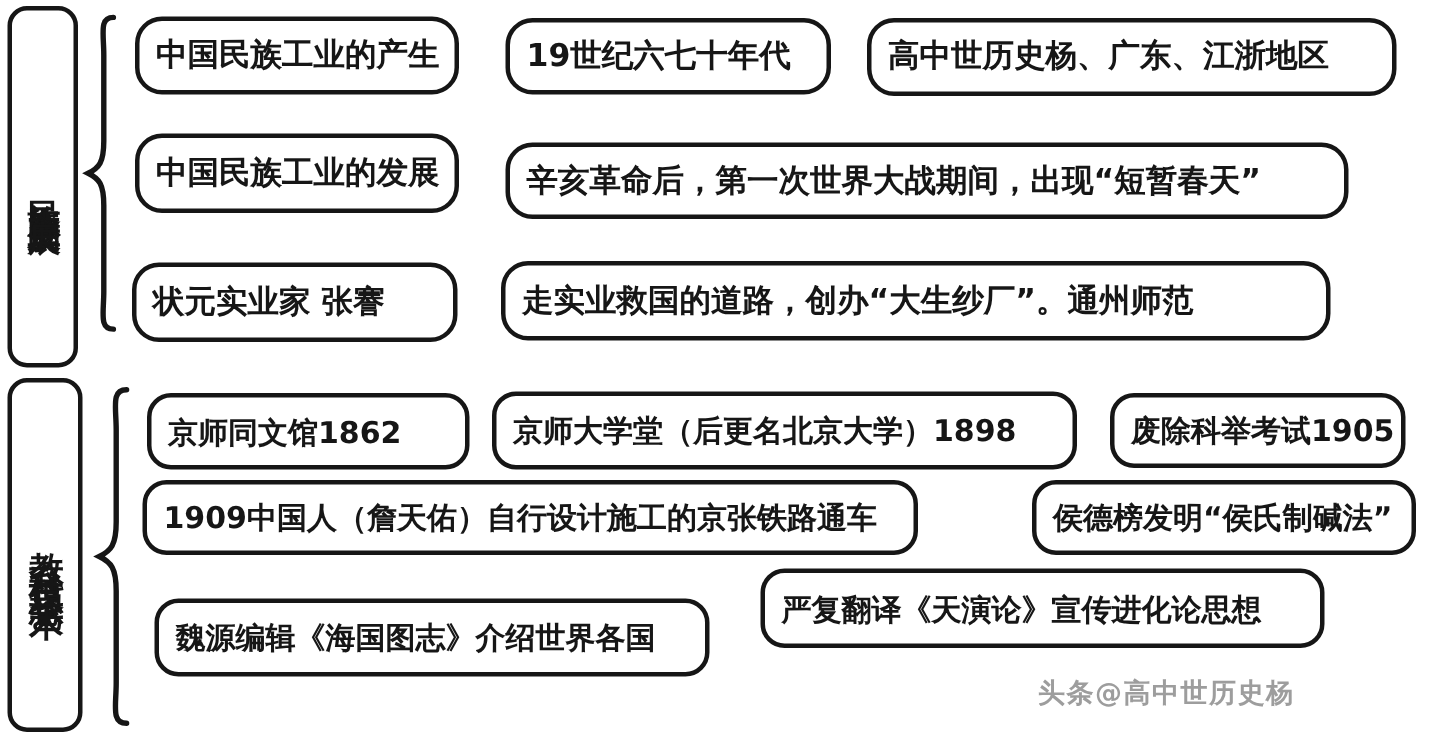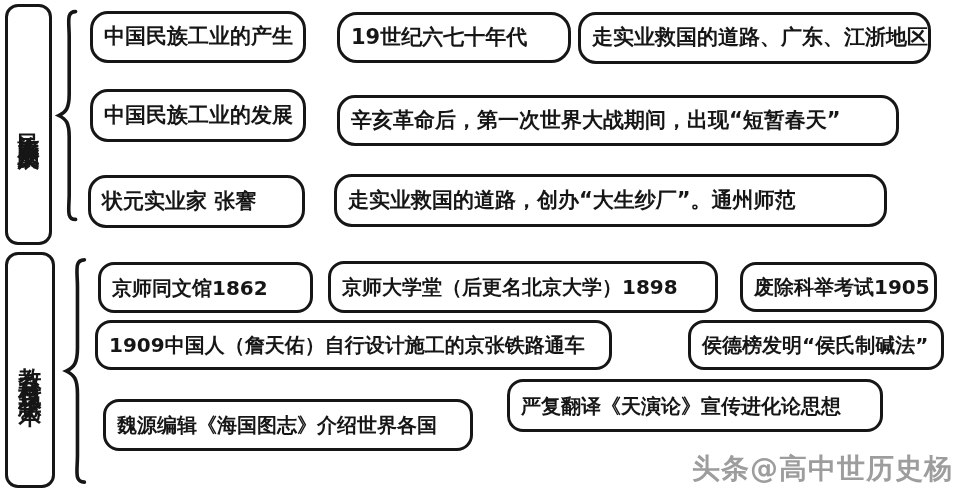--- a/index.html
+++ b/index.html
@@ -39,21 +39,21 @@
     letter-spacing:2px;
     line-height:1;
   }
   .vlabel.s2{font-size:23px;letter-spacing:5px;}
   .brace{position:absolute;}
   .brace svg{display:block;width:100%;height:100%;}
   .watermark{
     position:absolute;
     left:692px;top:450px;
     color:#8d8d8d;
-    font-size:28px;
+    font-size:18px;
     letter-spacing:1px;
     opacity:0.85;
     white-space:nowrap;
   }
 </style>
 </head>
 <body>
 
 <div class="canvas">
 
@@ -62,22 +62,22 @@
   <div class="brace" style="left:54px;top:8px;width:24px;height:215px;">
     <svg viewBox="0 0 30 240" preserveAspectRatio="none">
       <path d="M27,4 C15,4 19,16 19,32 L19,96 C19,112 15,116 6,120 C15,124 19,128 19,144 L19,208 C19,224 15,236 27,236" fill="none" stroke="#161616" stroke-width="3.6" vector-effect="non-scaling-stroke" stroke-linecap="round"></path>
     </svg>
   </div>
 
   <div class="node" style="left:90px;top:11px;width:216px;height:52px;">中国民族工业的产生</div>
   <div class="node" style="left:90px;top:89px;width:216px;height:53px;text-align:center;">中国民族工业的发展</div>
   <div class="node" style="left:88px;top:175px;width:217px;height:53px;">状元实业家 张謇</div>
 
-  <div class="node" style="left:337px;top:12px;width:234px;height:51px;border-radius:20px;">19世纪六七十年代</div>
-  <div class="node" style="left:578px;top:12px;width:353px;height:52px;">走实业救国的道路、广东、江浙地区</div>
+  <div class="node" style="left:337px;top:12px;width:217px;height:51px;">19世纪六七十年代</div>
+  <div class="node" style="left:578px;top:12px;width:353px;height:52px;">高中世历史杨、广东、江浙地区</div>
   <div class="node" style="left:337px;top:95px;width:562px;height:51px;">辛亥革命后，第一次世界大战期间，出现“短暂春天”</div>
   <div class="node" style="left:334px;top:174px;width:553px;height:53px;">走实业救国的道路，创办“大生纱厂”。通州师范</div>
 
   <div class="vlabel s2" style="left:5px;top:252px;width:50px;height:236px;">教育科技思想艺术</div>
 
   <div class="brace" style="left:61px;top:256px;width:26px;height:230px;">
     <svg viewBox="0 0 30 240" preserveAspectRatio="none">
       <path d="M27,4 C15,4 19,16 19,32 L19,96 C19,112 15,116 6,120 C15,124 19,128 19,144 L19,208 C19,224 15,236 27,236" fill="none" stroke="#161616" stroke-width="3.6" vector-effect="non-scaling-stroke" stroke-linecap="round"></path>
     </svg>
   </div>

